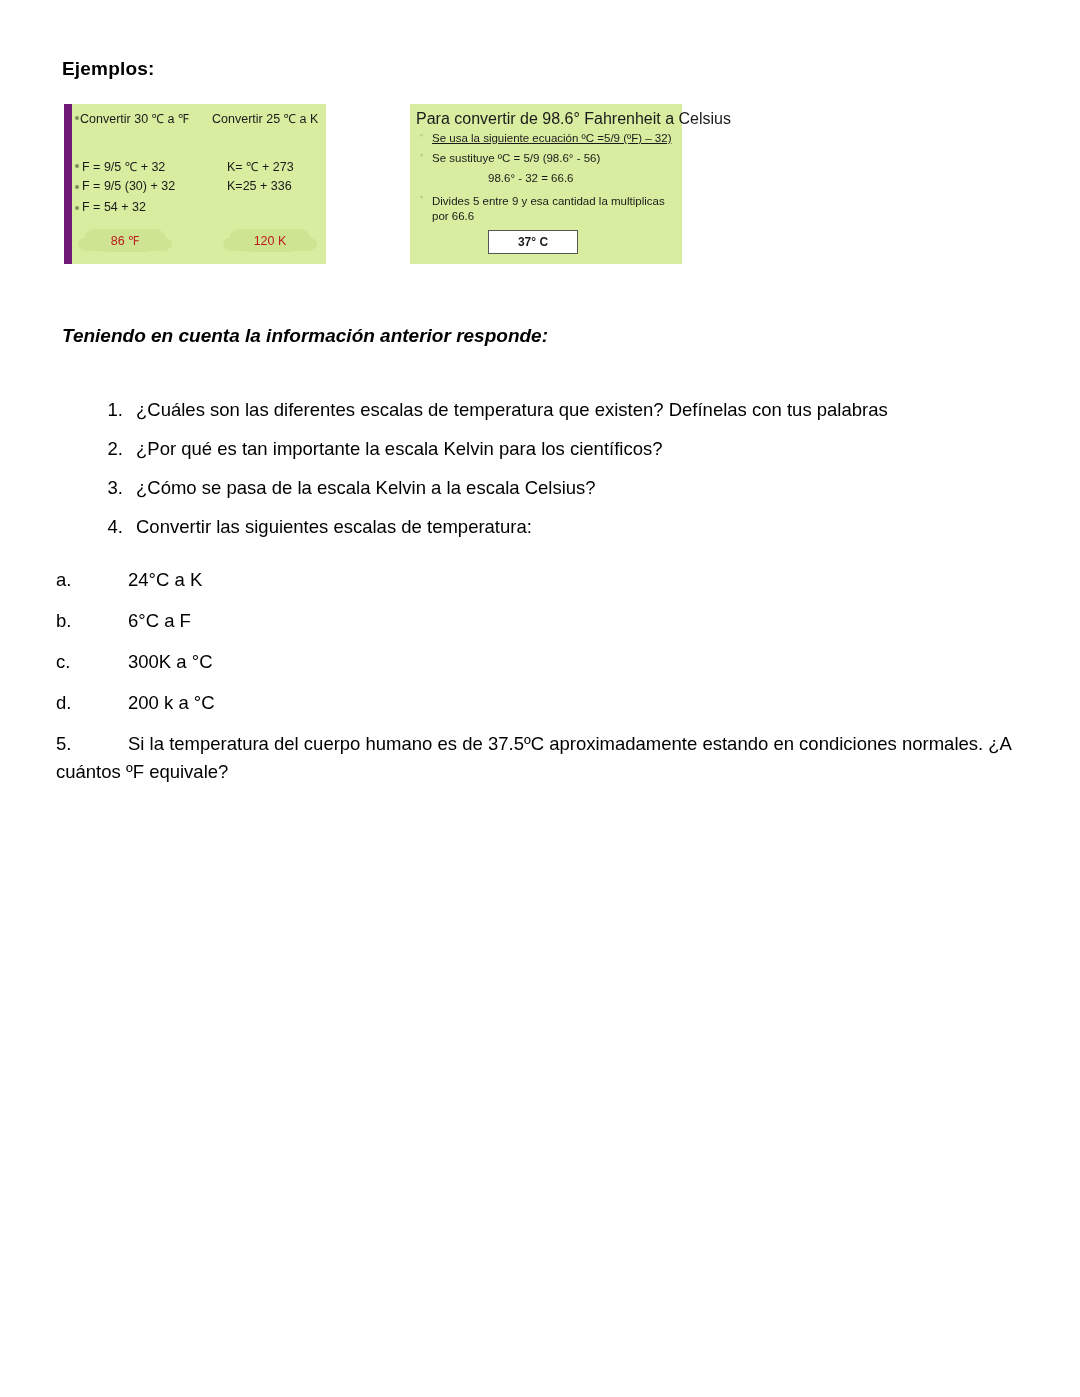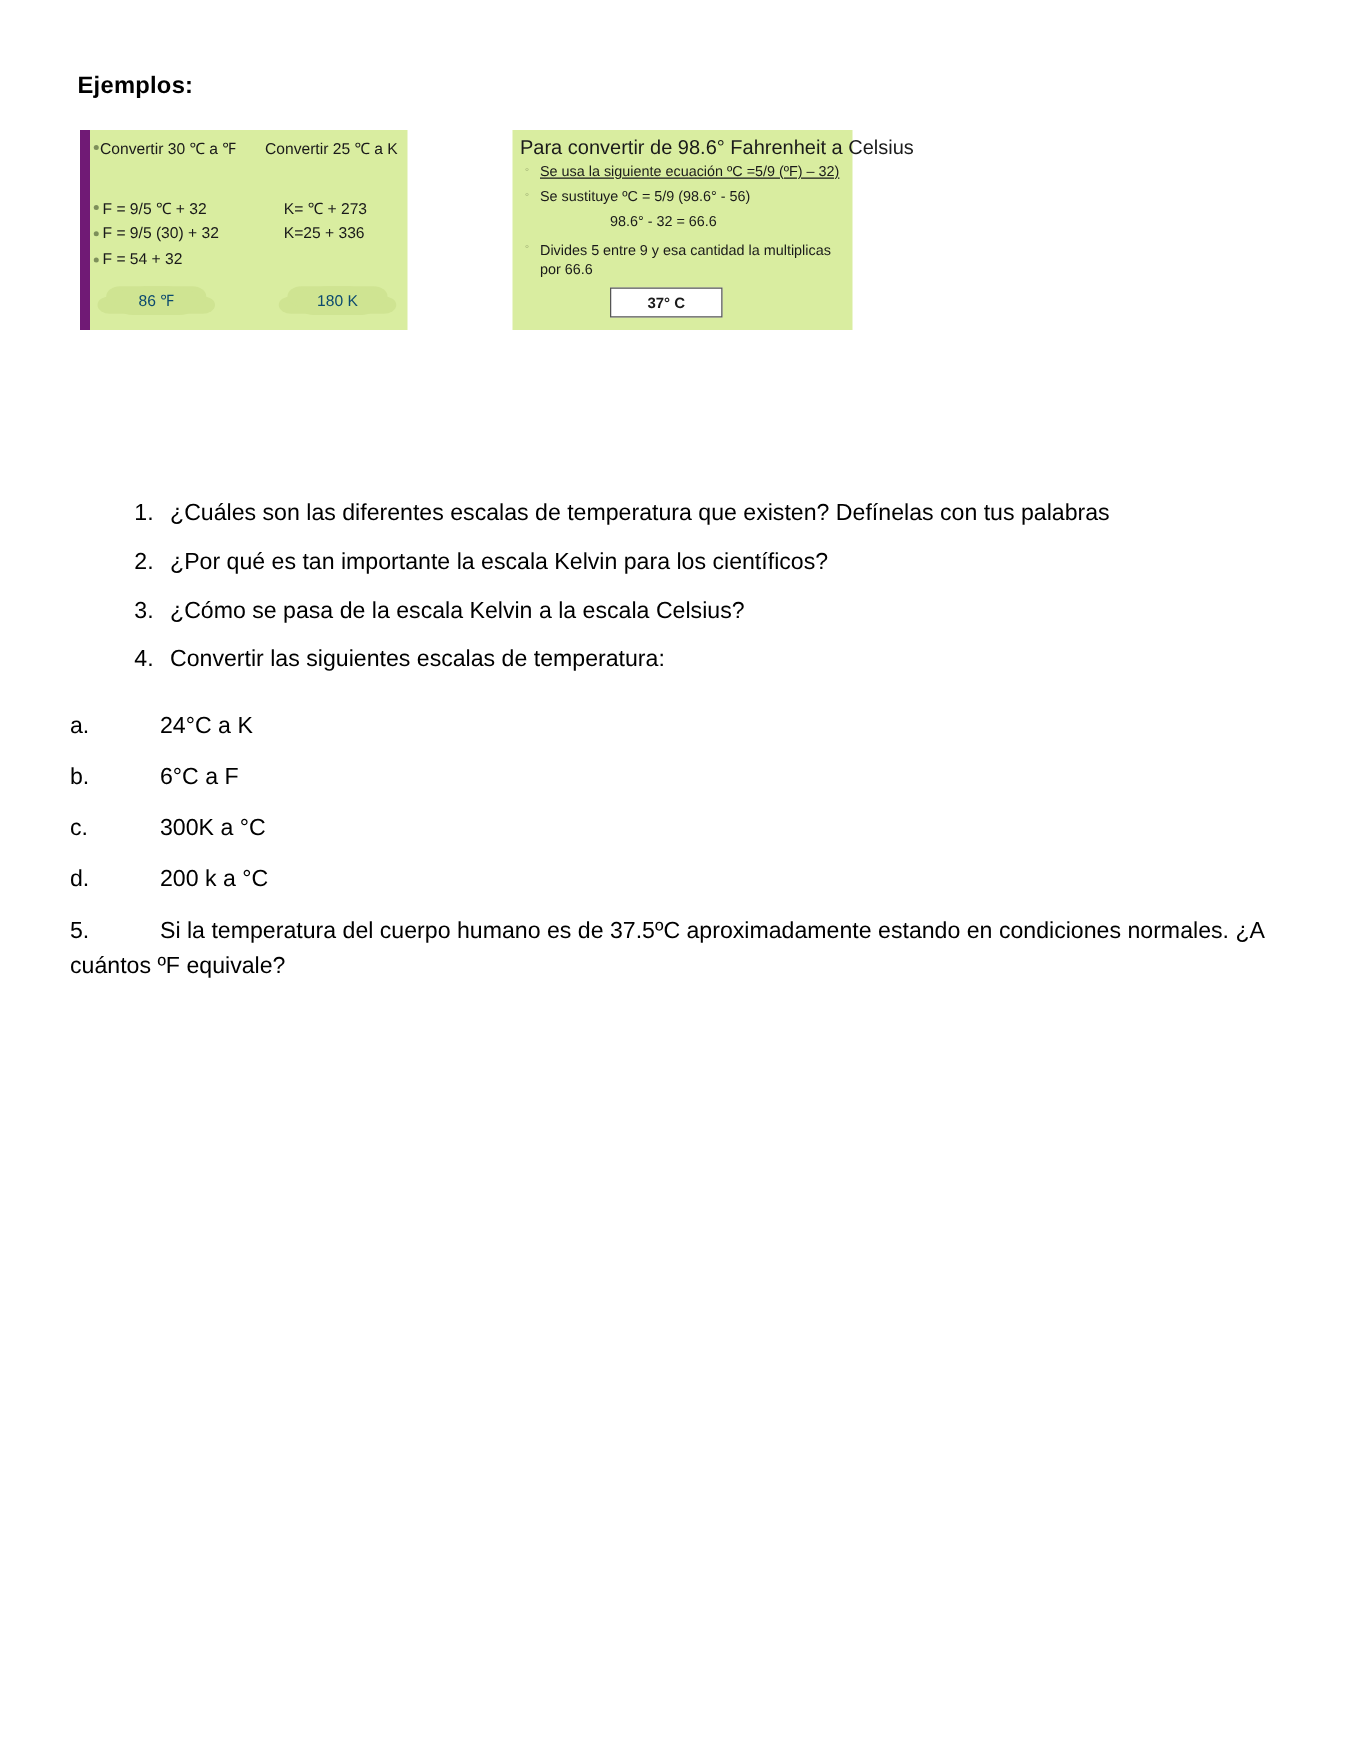--- a/index.html
+++ b/index.html
@@ -72,21 +72,21 @@
     background: #cfe492;
     border-radius: 18px / 14px;
     box-shadow:
       10px -4px 0 -3px #cfe492,
       -10px -4px 0 -3px #cfe492,
       18px 3px 0 -4px #cfe492,
       -18px 3px 0 -4px #cfe492;
     text-align: center;
     font-size: 12.5px;
     line-height: 22px;
-    color: #0c4a6e;
+    color: #b91c1c;
   }
   .ex1 .cloud-a { left: 20px; top: 126px; width: 66px; height: 22px; }
   .ex1 .cloud-b { left: 165px; top: 126px; width: 66px; height: 22px; }
 
   
   .ex2 {
     position: absolute;
     left: 410px;
     top: 104px;
     width: 272px;
@@ -192,36 +192,37 @@
       <span class="bullet b2"></span>
       <span class="bullet b3"></span>
       <div class="t-title-a">Convertir 30 ℃ a ℉</div>
       <div class="t-title-b">Convertir 25 ℃ a K</div>
       <div class="t-l1">F = 9/5 ℃ + 32</div>
       <div class="t-l2">F = 9/5 (30) + 32</div>
       <div class="t-l3">F = 54 + 32</div>
       <div class="t-r1">K= ℃  + 273</div>
       <div class="t-r2">K=25 + 336</div>
       <div class="cloud cloud-a">86 ℉</div>
-      <div class="cloud cloud-b">180 K</div>
+      <div class="cloud cloud-b">120 K</div>
     </div>
   </div>
 
   <div class="ex2">
     <div class="l-title">Para convertir de 98.6° Fahrenheit a Celsius</div>
     <span class="dot d1">◦</span>
     <span class="dot d2">◦</span>
     <span class="dot d3">◦</span>
     <div class="l-1">Se usa la siguiente ecuación ºC =5/9 (ºF) – 32)</div>
     <div class="l-2">Se sustituye ºC = 5/9 (98.6° - 56)</div>
     <div class="l-3">98.6° - 32 = 66.6</div>
     <div class="l-4">Divides 5 entre 9 y esa cantidad la multiplicas por 66.6</div>
     <div class="result-box">37° C</div>
   </div>
 
+  <div class="lead">Teniendo en cuenta la información anterior responde:</div>
 
   <ol class="qlist">
     <li>¿Cuáles son las diferentes escalas de temperatura que existen? Defínelas con tus palabras</li>
     <li>¿Por qué es tan importante la escala Kelvin para los científicos?</li>
     <li>¿Cómo se pasa de la escala Kelvin a la escala Celsius?</li>
     <li>Convertir las siguientes escalas de temperatura:</li>
   </ol>
 
   <div class="sub-items">
     <div class="sub-row">

